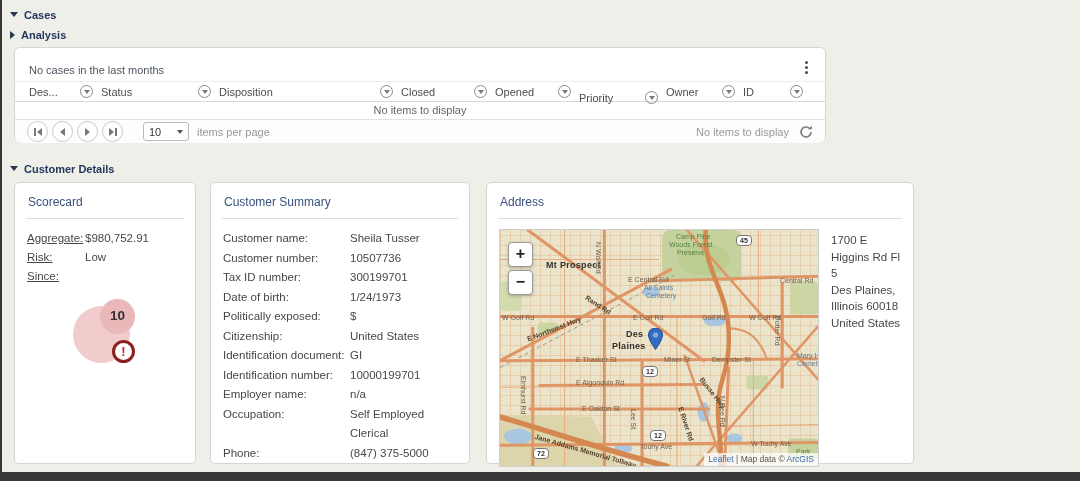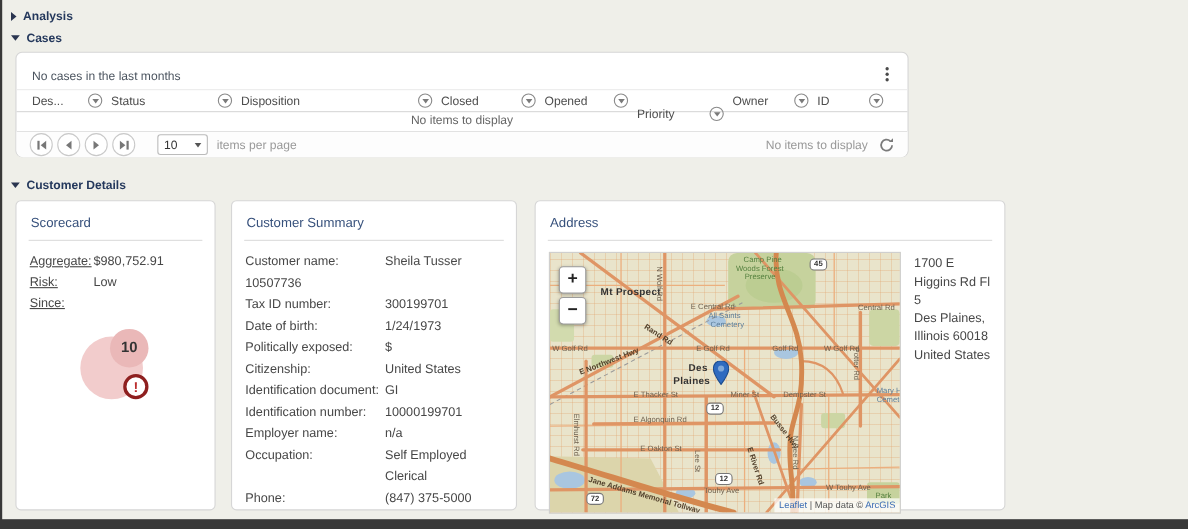--- a/index.html
+++ b/index.html
@@ -21,21 +21,21 @@
   .section-header .lbl { font-size:11px; font-weight:bold; color:#24385c; margin-left:6px; }
   .tri-right { width:0; height:0; border-top:4px solid transparent; border-bottom:4px solid transparent; border-left:5px solid #2a3550; }
   .tri-down  { width:0; height:0; border-left:4px solid transparent; border-right:4px solid transparent; border-top:5px solid #2a3550; }
 
   
   .cases-panel { margin-left:14px; width:812px; height:96px; background:#fff; border:1px solid #d6d6d6; border-radius:6px; position:relative; margin-bottom:18px; }
   .cases-title-row { height:33px; padding:12px 14px 0; }
   .cases-title { font-size:11px; color:#4c5560; }
   .kebab { position:absolute; right:14px; top:11px; width:10px; height:16px; display:flex; flex-direction:column; align-items:center; justify-content:center; gap:2px; cursor:pointer; }
   .kebab i { width:3px; height:3px; border-radius:50%; background:#4a4a4a; }
-  .col-row { display:flex; height:21px; border-top:1px solid #ececec; border-bottom:1px solid #d8d8d8; padding-left:14px; }
+  .col-row { display:flex; height:21px; align-items:center; border-top:1px solid #ececec; border-bottom:1px solid #d8d8d8; padding-left:14px; }
   .col-cell { display:flex; align-items:center; justify-content:space-between; padding-right:8px; height:100%; }
   .col-lbl { font-size:11px; color:#4d4d4d; }
   .filter-ic { width:13px; height:13px; border:1px solid #8a8a8a; border-radius:50%; position:relative; flex:none; cursor:pointer; }
   .filter-ic i { position:absolute; left:2.5px; top:3.5px; width:0; height:0; border-left:3px solid transparent; border-right:3px solid transparent; border-top:4px solid #7a7a7a; }
   .empty-row { height:17px; line-height:16px; text-align:center; font-size:11px; color:#666; }
   .pager { height:24px; border-top:1px solid #e2e2e2; display:flex; align-items:center; padding:0 12px; background:#fdfdfd; border-radius:0 0 6px 6px; }
   .pg { width:21px; height:21px; border-radius:50%; border:1px solid #c9c9c9; background:#fff; display:flex; align-items:center; justify-content:center; gap:1px; margin-right:4px; cursor:pointer; }
   .t-l { width:0; height:0; border-top:4px solid transparent; border-bottom:4px solid transparent; border-right:5px solid #777; }
   .t-r { width:0; height:0; border-top:4px solid transparent; border-bottom:4px solid transparent; border-left:5px solid #777; }
   .bar { width:2px; height:8px; background:#777; }
@@ -88,27 +88,27 @@
   .map-attr { position:absolute; right:0; bottom:0; background:rgba(255,255,255,.72); font-size:8.5px; padding:1px 4px 2px; color:#555; z-index:5;margin-left:12px; }
   .attr-link { color:#3b6cb3; }
   .addr-text { margin-left:12px; padding-top:3px; font-size:11.5px; color:#474747; line-height:16.5px; }
 </style>
 </head>
 <body>
 
 <div class="page">
 
   <div class="section-header">
+    <span class="tri-down"></span>
+    <span class="lbl">Cases</span>
+  </div>
+
+  <div class="section-header">
     <span class="tri-right"></span>
     <span class="lbl">Analysis</span>
-  </div>
-
-  <div class="section-header">
-    <span class="tri-down"></span>
-    <span class="lbl">Cases</span>
   </div>
 
   <div class="cases-panel">
     <div class="cases-title-row">
       <span class="cases-title">No cases in the last months</span>
     </div>
     <div class="kebab">
         <i></i>
         <i></i>
         <i></i>
@@ -229,20 +229,21 @@
 
     <div class="panel sum">
       <div class="ptitle">Customer Summary</div>
       <hr>
       <div id="sum-rows">
           <div class="sum-row">
             <span class="sum-l">Customer name:</span>
             <span class="sum-v">Sheila Tusser</span>
           </div>
           <div class="sum-row">
+            <span class="sum-l">Customer number:</span>
             <span class="sum-v">10507736</span>
           </div>
           <div class="sum-row">
             <span class="sum-l">Tax ID number:</span>
             <span class="sum-v">300199701</span>
           </div>
           <div class="sum-row">
             <span class="sum-l">Date of birth:</span>
             <span class="sum-v">1/24/1973</span>
           </div>

